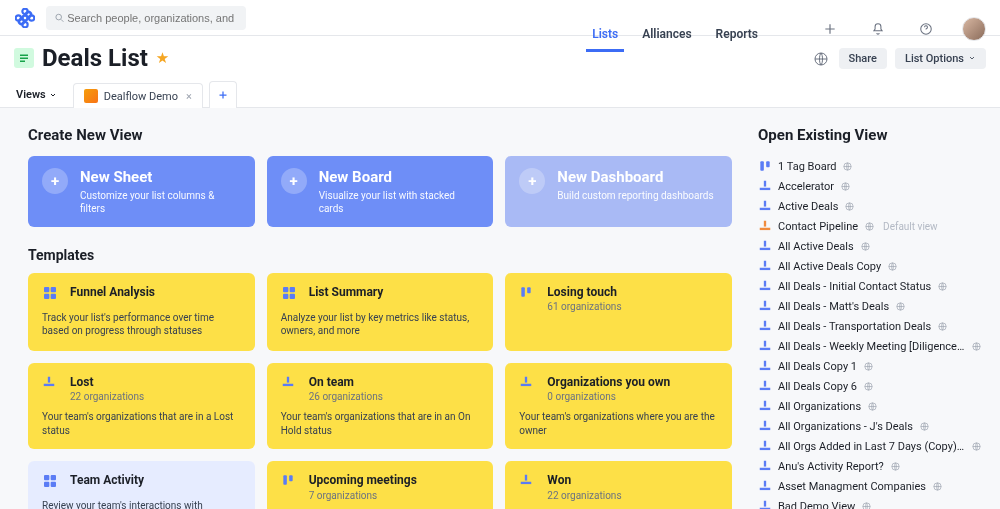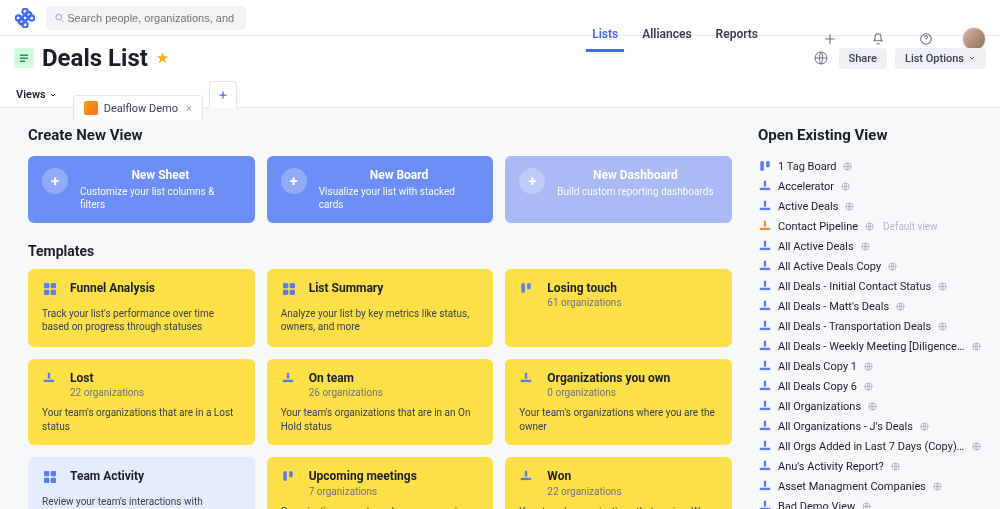--- a/index.html
+++ b/index.html
@@ -16,56 +16,56 @@
   }
   html,body{margin:0;padding:0;font-family:-apple-system,BlinkMacSystemFont,"Segoe UI",Roboto,sans-serif;font-size:12px;color:var(--text);background:#fff;}
   *{box-sizing:border-box;}
   .app{width:1000px;height:509px;overflow:hidden;display:flex;flex-direction:column;position:relative;}
 
   
   .topbar{display:flex;align-items:center;height:36px;padding:0 14px;border-bottom:1px solid var(--line);}
   .logo{width:22px;height:22px;display:flex;align-items:center;justify-content:center;margin-right:10px;}
   .search{flex:0 0 200px;display:flex;align-items:center;height:24px;background:#f1f3f5;border-radius:4px;padding:0 8px;color:#9aa1ab;}
   .search input{border:none;background:transparent;outline:none;font-size:11px;color:#6b7280;width:100%;}
-  .nav-right{margin-left:auto;display:flex;align-items:flex-end;gap:24px;margin-top:32px;}
+  .nav-right{margin-left:auto;display:flex;align-items:flex-start;gap:24px;margin-top:32px;}
   .nav-link{color:#374151;font-weight:600;font-size:12px;padding:10px 0;position:relative;cursor:pointer;}
   .nav-link.active{color:var(--blue);}
   .nav-link.active::after{content:"";position:absolute;left:-6px;right:-6px;bottom:-1px;height:3px;background:var(--blue);}
   .icon-btn{width:24px;height:24px;display:flex;align-items:center;justify-content:center;color:#6b7280;cursor:pointer;}
   .avatar{width:24px;height:24px;border-radius:50%;background:linear-gradient(135deg,#d9b8a3,#8a6b5a);border:1px solid #e5e7eb;}
 
   
   .header{display:flex;align-items:center;padding:8px 14px 6px 14px;}
   .list-badge{width:20px;height:20px;border-radius:3px;background:#d1fadf;display:flex;align-items:center;justify-content:center;margin-right:8px;color:#16a34a;}
   .page-title{font-size:24px;font-weight:700;}
   .star{color:var(--gold);margin-left:8px;font-size:15px;}
-  .header-actions{margin-left:auto;display:flex;align-items:flex-start;gap:8px;}
+  .header-actions{margin-left:auto;display:flex;align-items:flex-end;gap:8px;}
   .globe{width:20px;height:20px;display:flex;align-items:center;justify-content:center;color:#6b7280;}
   .pill{background:#eef0f3;border-radius:4px;padding:4px 10px;font-size:11px;color:#374151;cursor:pointer;font-weight:500;display:flex;align-items:center;gap:4px;}
 
   
   .views-row{display:flex;align-items:flex-end;height:30px;padding:0 10px;border-bottom:1px solid var(--line);}
   .views-btn{font-size:11px;font-weight:600;padding:6px 6px;color:#1b1f27;display:flex;align-items:center;gap:3px;}
-  .tab{display:flex;align-items:center;gap:6px;border:1px solid var(--line);border-bottom:none;border-radius:4px 4px 0 0;padding:5px 10px;margin-left:10px;position:relative;top:13px;background:#fff;font-size:11px;color:#374151;}
+  .tab{display:flex;align-items:center;gap:6px;border:1px solid var(--line);border-bottom:none;border-radius:4px 4px 0 0;padding:5px 10px;margin-left:10px;position:relative;top:1px;background:#fff;font-size:11px;color:#374151;}
   .tab .ticon{width:14px;height:14px;background:linear-gradient(135deg,#f59e0b,#f97316);border-radius:2px;}
   .tab .close{color:#9ca3af;cursor:pointer;margin-left:2px;}
   .tab-plus{width:28px;height:27px;border:1px solid var(--line);border-bottom:none;border-radius:4px 4px 0 0;margin-left:6px;display:flex;align-items:center;justify-content:center;color:var(--blue);position:relative;top:1px;background:#fff;}
 
   
   .body{flex:1;display:flex;background:var(--bg);overflow:hidden;}
   .main{flex:1;padding:18px 20px 20px 28px;overflow:auto;}
   .side{width:248px;padding:18px 18px 26px 6px;overflow:auto;}
 
   .section-title{font-size:15px;font-weight:700;margin:0 0 12px 0;}
 
   .create-row{display:flex;gap:12px;margin-bottom:20px;}
   .create-card{flex:1;background:var(--blue-light);color:#fff;border-radius:6px;padding:12px 14px;display:flex;gap:12px;align-items:flex-start;cursor:pointer;min-height:52px;}
   .create-card.disabled{background:var(--blue-disabled);cursor:default;}
   .create-card .circ{width:26px;height:26px;border-radius:50%;background:rgba(255,255,255,0.25);display:flex;align-items:center;justify-content:center;color:#fff;flex-shrink:0;font-size:15px;font-weight:700;}
-  .create-card .ctitle{font-size:12px;font-weight:700;line-height:1.3;text-align:center;}
+  .create-card .ctitle{font-size:15px;font-weight:700;line-height:1.3;}
   .create-card .csub{font-size:10px;opacity:0.95;line-height:1.3;margin-top:1px;}
 
   .templates-title{font-size:14px;font-weight:700;margin:0 0 10px 0;}
   .tpl-grid{display:grid;grid-template-columns:1fr 1fr 1fr;gap:12px;}
   .tpl{background:#fde047;border-radius:6px;padding:12px 14px;min-height:78px;cursor:pointer;}
   .tpl.selected{background:#e6ecff;}
   .tpl-head{display:flex;align-items:flex-start;gap:10px;margin-bottom:8px;}
   .tpl-icon{width:18px;height:18px;flex-shrink:0;}
   .tpl-title{font-size:12px;font-weight:700;line-height:1.3;}
   .tpl-sub{font-size:10px;color:var(--text-muted);margin-top:1px;}

